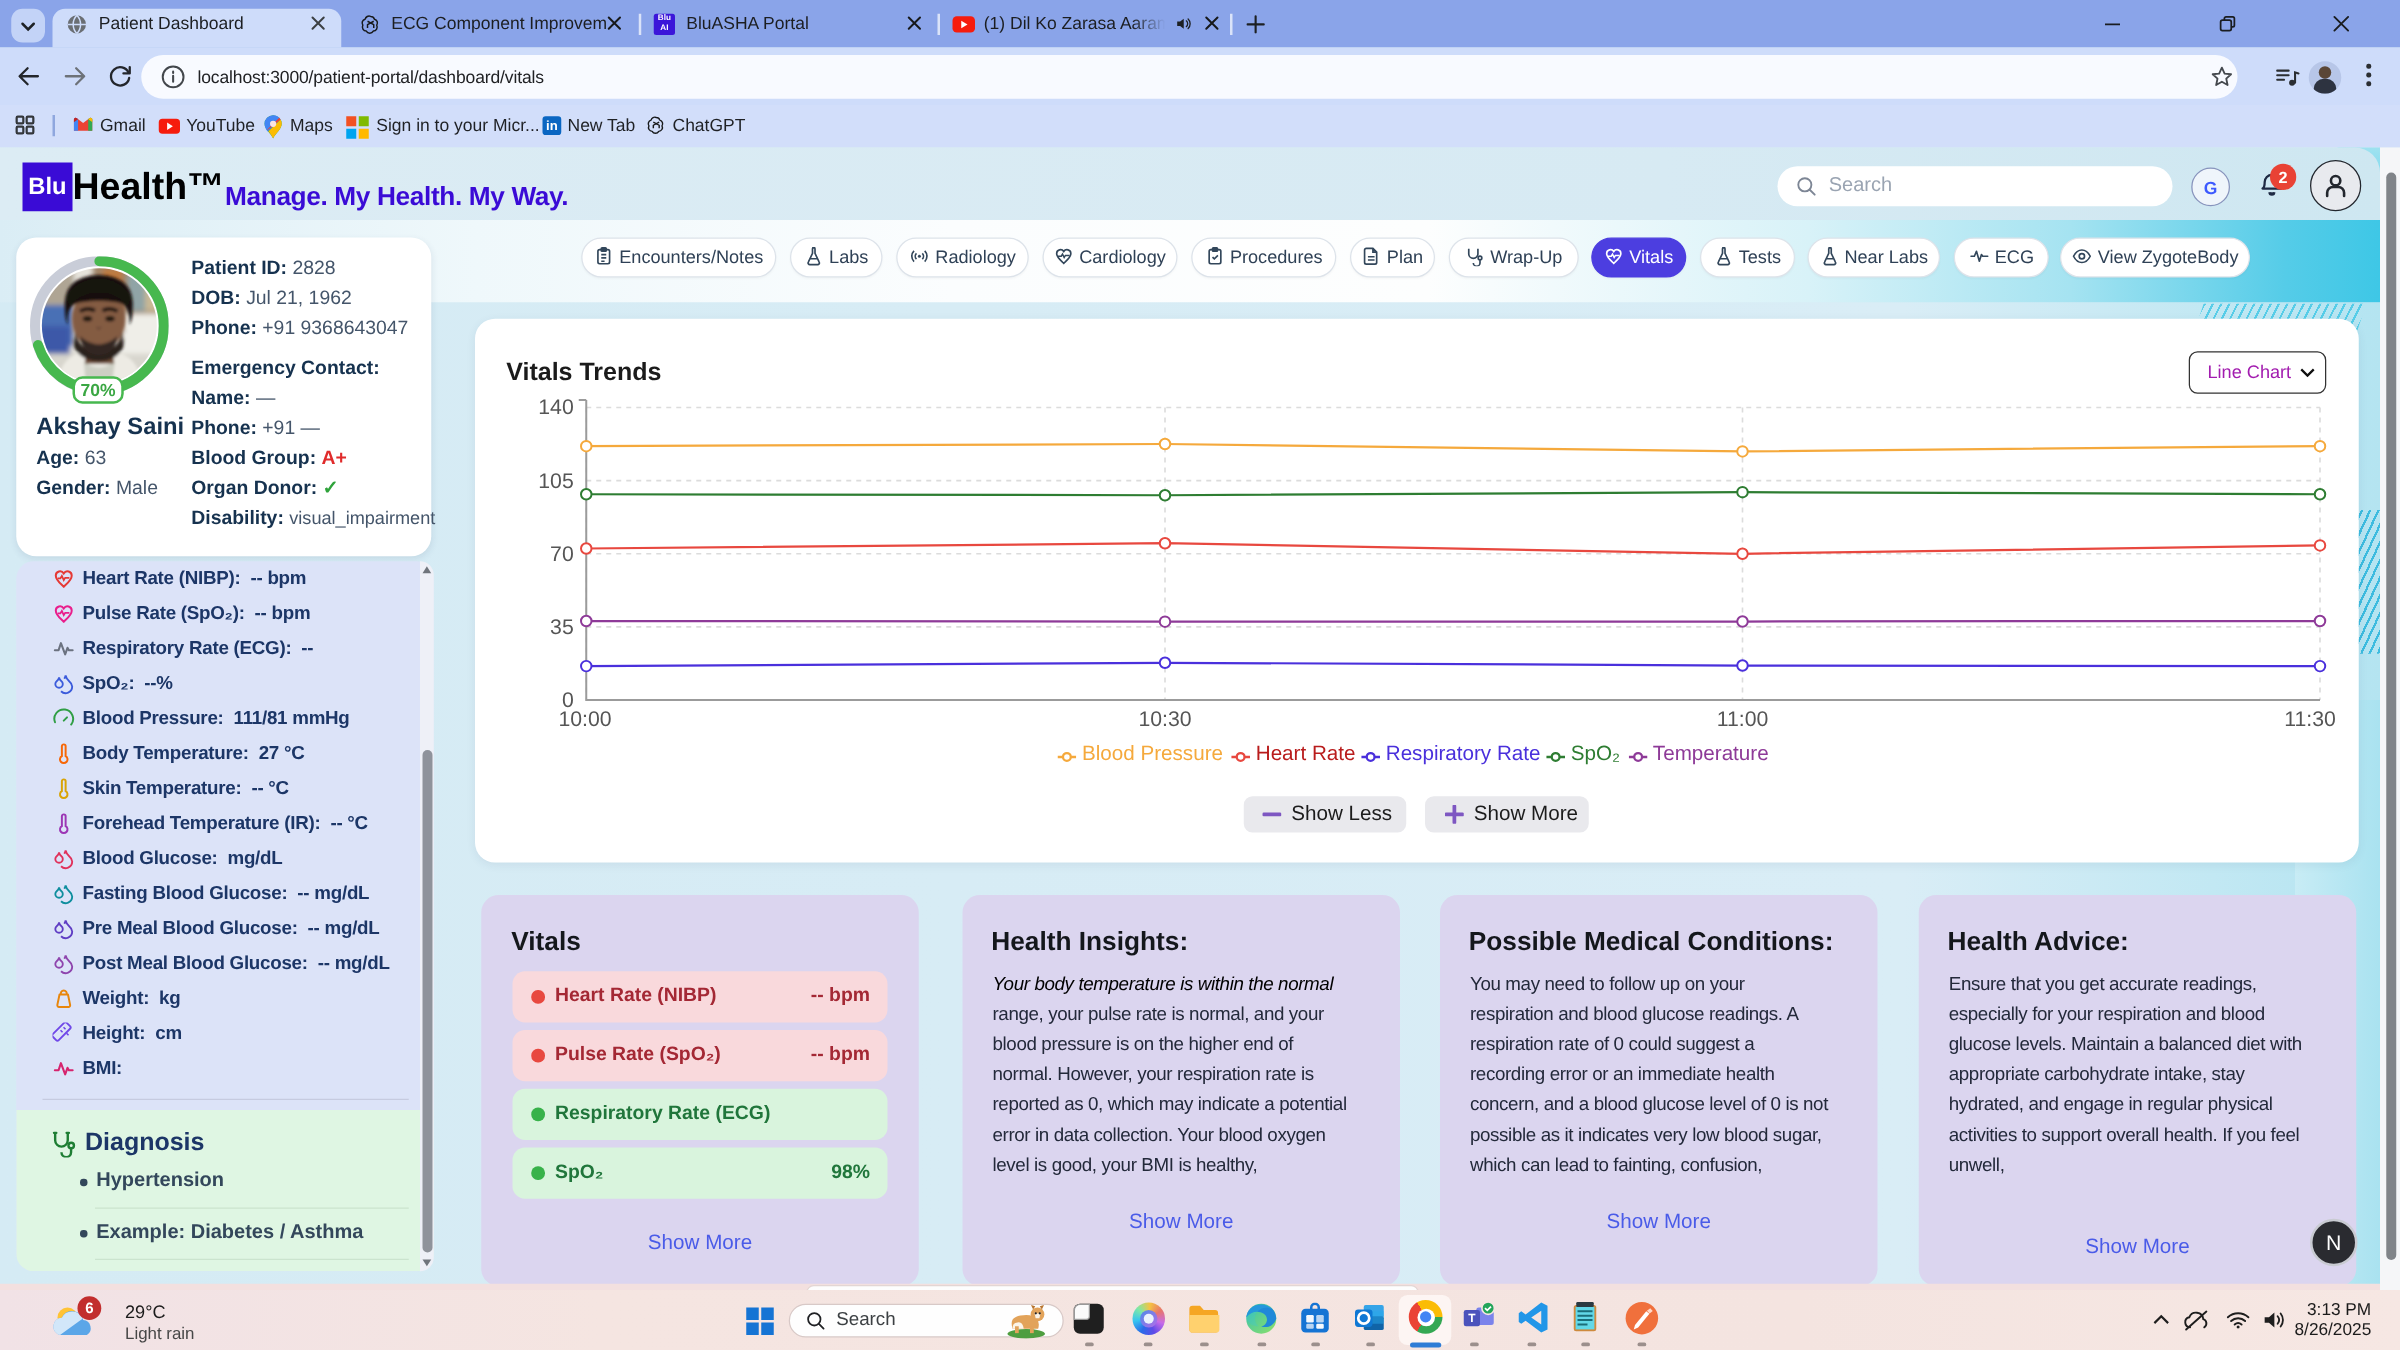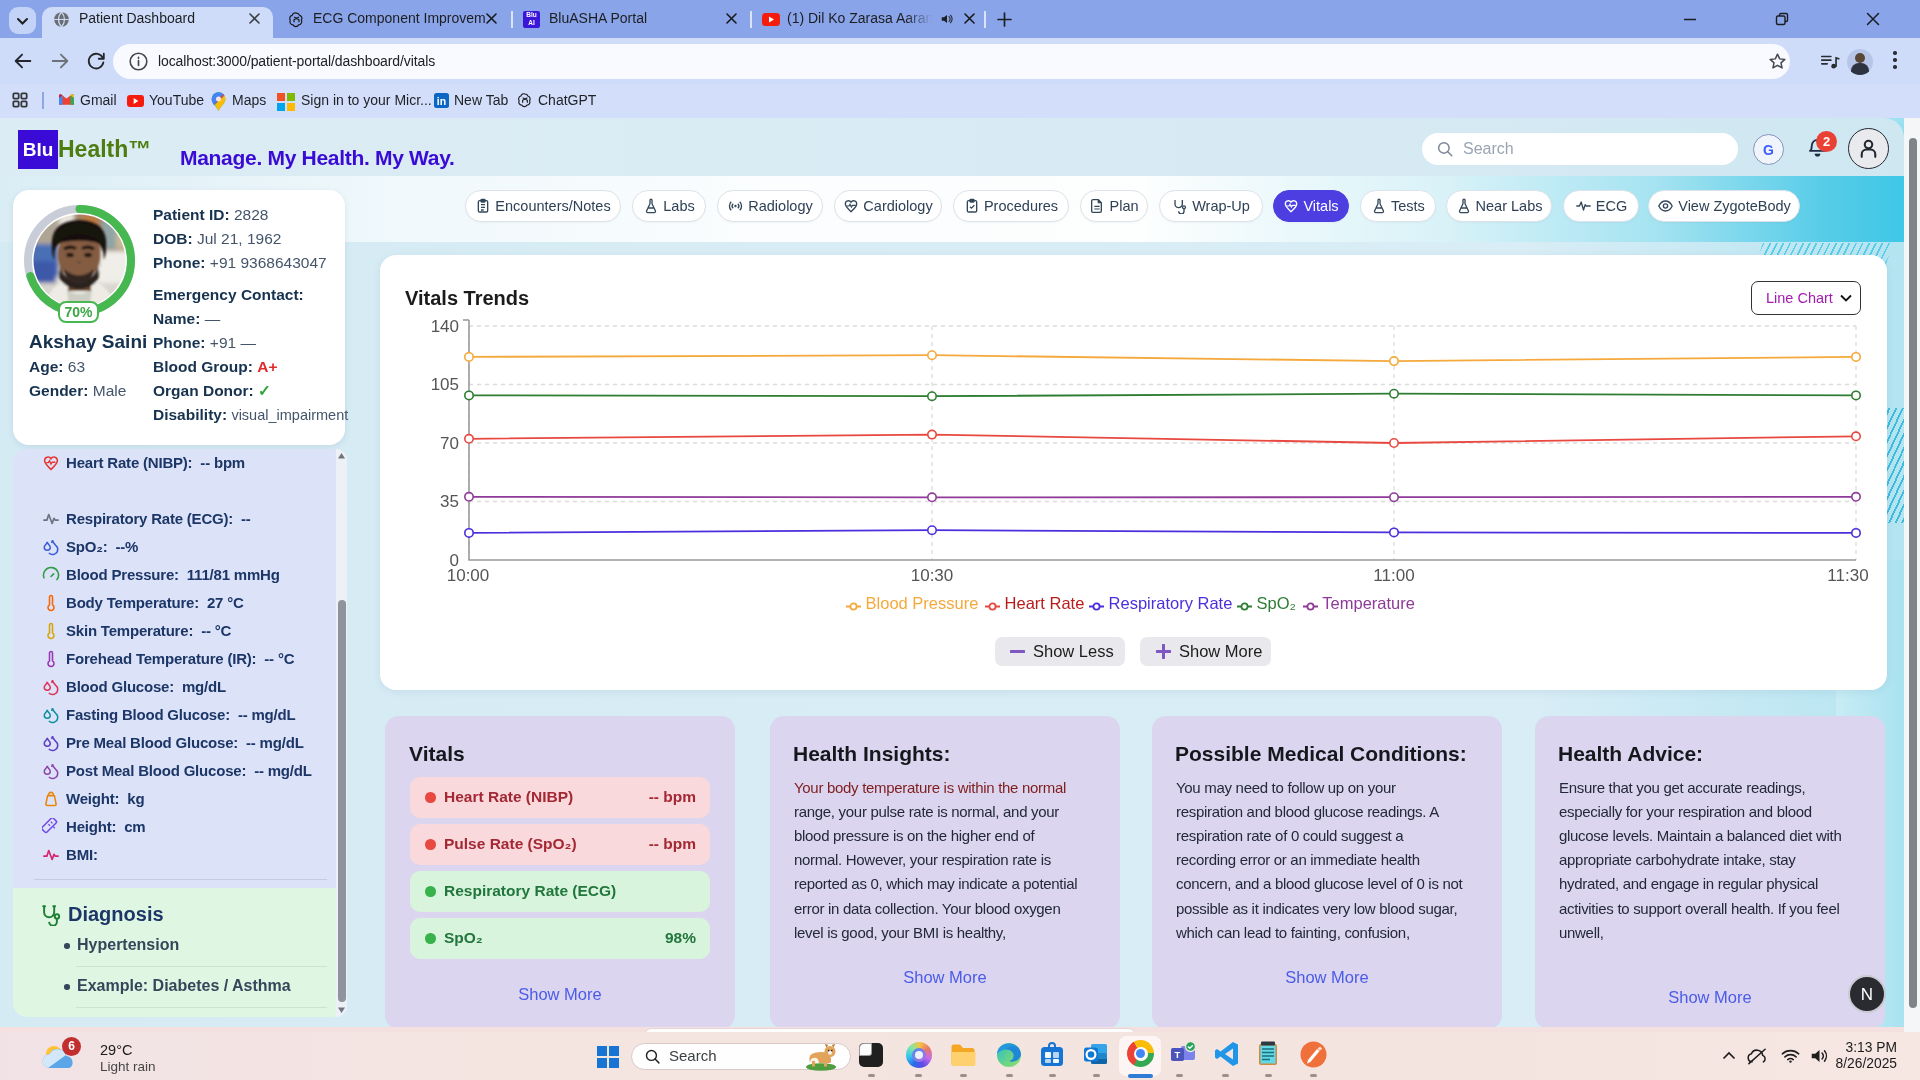--- a/index.html
+++ b/index.html
@@ -15,21 +15,21 @@
 .tabsep { position:absolute; top:11px; width:1.5px; height:17px; background:#e8eefc; opacity:.85; }
 
 .toolbar { position:absolute; top:38px; left:0; width:1920px; height:46px; background:#CEDCFA; }
 .addrbar { position:absolute; left:113px; top:44px; width:1677px; height:35px; border-radius:18px; background:#F8FAFF; }
 .bookmarks { position:absolute; top:84px; left:0; width:1920px; height:34px; background:#D2DEFA; }
 .bm { position:absolute; top:84px; height:34px; line-height:33px; font-size:14px; color:#1f2125; white-space:nowrap; }
 
 
 .pageheader { position:absolute; top:118px; left:0; width:1904px; height:58px; border-radius:0 20px 0 0; background:linear-gradient(90deg,#DCECF4 0%,#D7EAF3 70%,#CEE7F1 100%); }
 .logo-sq { position:absolute; left:18px; top:130px; width:40px; height:39px; background:#3A0BD6; color:#fff; font-weight:bold; font-size:19px; text-align:center; line-height:39px; }
-.logo-text { position:absolute; left:58px; top:130px; height:39px; line-height:39px; color:#4d7c0f; font-weight:bold; font-size:23px; }
+.logo-text { position:absolute; left:58px; top:130px; height:39px; line-height:39px; color:#000000; font-weight:bold; font-size:30px; }
 .tagline { position:absolute; left:180px; top:140px; height:36px; line-height:36px; color:#3A0BD6; font-weight:bold; font-size:21px; letter-spacing:-0.3px; }
 .searchpill { position:absolute; left:1422px; top:133px; width:316px; height:32px; border-radius:16px; background:#fff; }
 
 
 .navrow { position:absolute; top:176px; left:0; width:1904px; height:66px;
   background:linear-gradient(90deg,#DAEDF5 0%,#EFF8FB 20%,#FBFDFE 40%,#FDFEFE 60%,#D8F2F8 76%,#A5E3F1 87%,#55CCE8 96%,#3EC7E6 100%); }
 .pill { position:absolute; top:190px; height:32px; border-radius:16px; background:#fff; border:1px solid #DDE3EA;
   color:#2F4156; font-size:14.5px; line-height:30px; text-align:center; box-shadow:0 1px 2px rgba(0,0,0,.04); }
 .pill.sel { background:#4C3EE0; color:#fff; border-color:#4C3EE0; }
 
@@ -345,20 +345,27 @@
   <div class="abs" style="left:153px;top:283px;font-size:15.5px;color:#16324F;line-height:24px;"><b>Emergency Contact:</b><br><b>Name:</b> <span style="color:#44556A">—</span><br><b>Phone:</b> <span style="color:#44556A">+91 —</span><br><b>Blood Group:</b> <span style="color:#E02B2B;font-weight:bold">A+</span><br><b>Organ Donor:</b> <span style="color:#2FA33B;font-weight:bold">✓</span><br><b>Disability:</b> <span style="color:#44556A;font-size:14.5px"> visual_impairment</span></div>
 
   <div class="vitpanel" id="vitrows">
     <div class="vrow" style="top:0px">
           <svg class="vicon" viewBox="0 0 24 24" fill="none" stroke="#E53935" stroke-width="2.1">
             <path d="M12 20.5 C9 17.5 3.5 13.5 3.5 8.8 A4.6 4.6 0 0 1 12 6.3 a4.6 4.6 0 0 1 8.5 2.5 C20.5 13.5 15 17.5 12 20.5 Z"></path>
             <path d="M5.5 11.5 h3 l1.5-2.5 2 4.5 1.5-2.5 h4.5" stroke-width="1.8"></path>
           </svg>
           <div class="vlab">Heart Rate (NIBP): &nbsp;<span>-- bpm</span></div>
         </div>
+    <div class="vrow" style="top:28px">
+          <svg class="vicon" viewBox="0 0 24 24" fill="none" stroke="#E91E8C" stroke-width="2.1">
+            <path d="M12 20.5 C9 17.5 3.5 13.5 3.5 8.8 A4.6 4.6 0 0 1 12 6.3 a4.6 4.6 0 0 1 8.5 2.5 C20.5 13.5 15 17.5 12 20.5 Z"></path>
+            <path d="M5.5 11.5 h3 l1.5-2.5 2 4.5 1.5-2.5 h4.5" stroke-width="1.8"></path>
+          </svg>
+          <div class="vlab">Pulse Rate (SpO₂): &nbsp;<span>-- bpm</span></div>
+        </div>
     <div class="vrow" style="top:56px">
           <svg class="vicon" viewBox="0 0 24 24" fill="none" stroke="#6B7280" stroke-width="2.2" stroke-linecap="round" stroke-linejoin="round">
             <path d="M2.5 13.5 h4 l2.5-7.5 4.5 12 2.5-7 1.5 2.5 h4"></path>
           </svg>
           <div class="vlab">Respiratory Rate (ECG): &nbsp;<span>--</span></div>
         </div>
     <div class="vrow" style="top:84px">
           <svg class="vicon" viewBox="0 0 24 24" fill="none" stroke="#3B5BDB" stroke-width="2">
             <path d="M7 16.3 c2.2 0 4-1.8 4-4 c0-1.2-.6-2.3-1.7-3.2 S7.3 6.8 7 5.3 c-.3 1.5-1.1 2.8-2.3 3.8 S3 11.1 3 12.3 c0 2.2 1.8 4 4 4 Z"></path>
             <path d="M12.6 6.6 A11 11 0 0 0 14 3 c.5 2.5 2 4.9 4 6.5 s3 3.5 3 5.5 a7 7 0 0 1-11.9 5"></path>
@@ -573,21 +580,21 @@
   <div class="abs" style="left:425px;top:886px;width:10.5px;height:10.5px;border-radius:50%;background:#38B24A;"></div>
   <div class="abs" style="left:444px;top:882px;font-weight:bold;font-size:15.5px;color:#20763B;">Respiratory Rate (ECG)</div>
   <div class="abs" style="left:410px;top:882px;width:286px;text-align:right;font-weight:bold;font-size:15.5px;color:#20763B;margin-top:40px;">16</div>
   <div class="abs" style="left:410px;top:918px;width:300px;height:41px;background:#D9F4DD;border-radius:10px;"></div>
   <div class="abs" style="left:425px;top:933px;width:10.5px;height:10.5px;border-radius:50%;background:#38B24A;"></div>
   <div class="abs" style="left:444px;top:929px;font-weight:bold;font-size:15.5px;color:#20763B;">SpO₂</div>
   <div class="abs" style="left:410px;top:929px;width:286px;text-align:right;font-weight:bold;font-size:15.5px;color:#20763B;">98%</div>
   <div class="abs showmore" style="left:385px;top:985px;width:350px;">Show More</div>
   <div class="bcard" style="left:770px;"></div>
   <div class="abs" style="left:793px;top:742px;font-weight:bold;font-size:21px;color:#14171c;">Health Insights:</div>
-  <div class="abs" style="left:794px;top:776.0px;font-size:15px;letter-spacing:-0.3px;color:#7f1d1d;white-space:nowrap;line-height:24px;">Your body temperature is within the normal</div>
+  <div class="abs" style="left:794px;top:776.0px;font-size:15px;letter-spacing:-0.3px;color:#000000;white-space:nowrap;line-height:24px;font-style:italic;">Your body temperature is within the normal</div>
   <div class="abs" style="left:794px;top:800.1px;font-size:15px;letter-spacing:-0.3px;color:#23293a;white-space:nowrap;line-height:24px;">range, your pulse rate is normal, and your</div>
   <div class="abs" style="left:794px;top:824.2px;font-size:15px;letter-spacing:-0.3px;color:#23293a;white-space:nowrap;line-height:24px;">blood pressure is on the higher end of</div>
   <div class="abs" style="left:794px;top:848.3px;font-size:15px;letter-spacing:-0.3px;color:#23293a;white-space:nowrap;line-height:24px;">normal. However, your respiration rate is</div>
   <div class="abs" style="left:794px;top:872.4px;font-size:15px;letter-spacing:-0.3px;color:#23293a;white-space:nowrap;line-height:24px;">reported as 0, which may indicate a potential</div>
   <div class="abs" style="left:794px;top:896.5px;font-size:15px;letter-spacing:-0.3px;color:#23293a;white-space:nowrap;line-height:24px;">error in data collection. Your blood oxygen</div>
   <div class="abs" style="left:794px;top:920.6px;font-size:15px;letter-spacing:-0.3px;color:#23293a;white-space:nowrap;line-height:24px;">level is good, your BMI is healthy,</div>
   <div class="abs showmore" style="left:770px;top:968px;width:350px;">Show More</div>
   <div class="bcard" style="left:1152px;"></div>
   <div class="abs" style="left:1175px;top:742px;font-weight:bold;font-size:21px;color:#14171c;">Possible Medical Conditions:</div>
   <div class="abs" style="left:1176px;top:776.0px;font-size:15px;letter-spacing:-0.3px;color:#23293a;white-space:nowrap;line-height:24px;">You may need to follow up on your</div>

